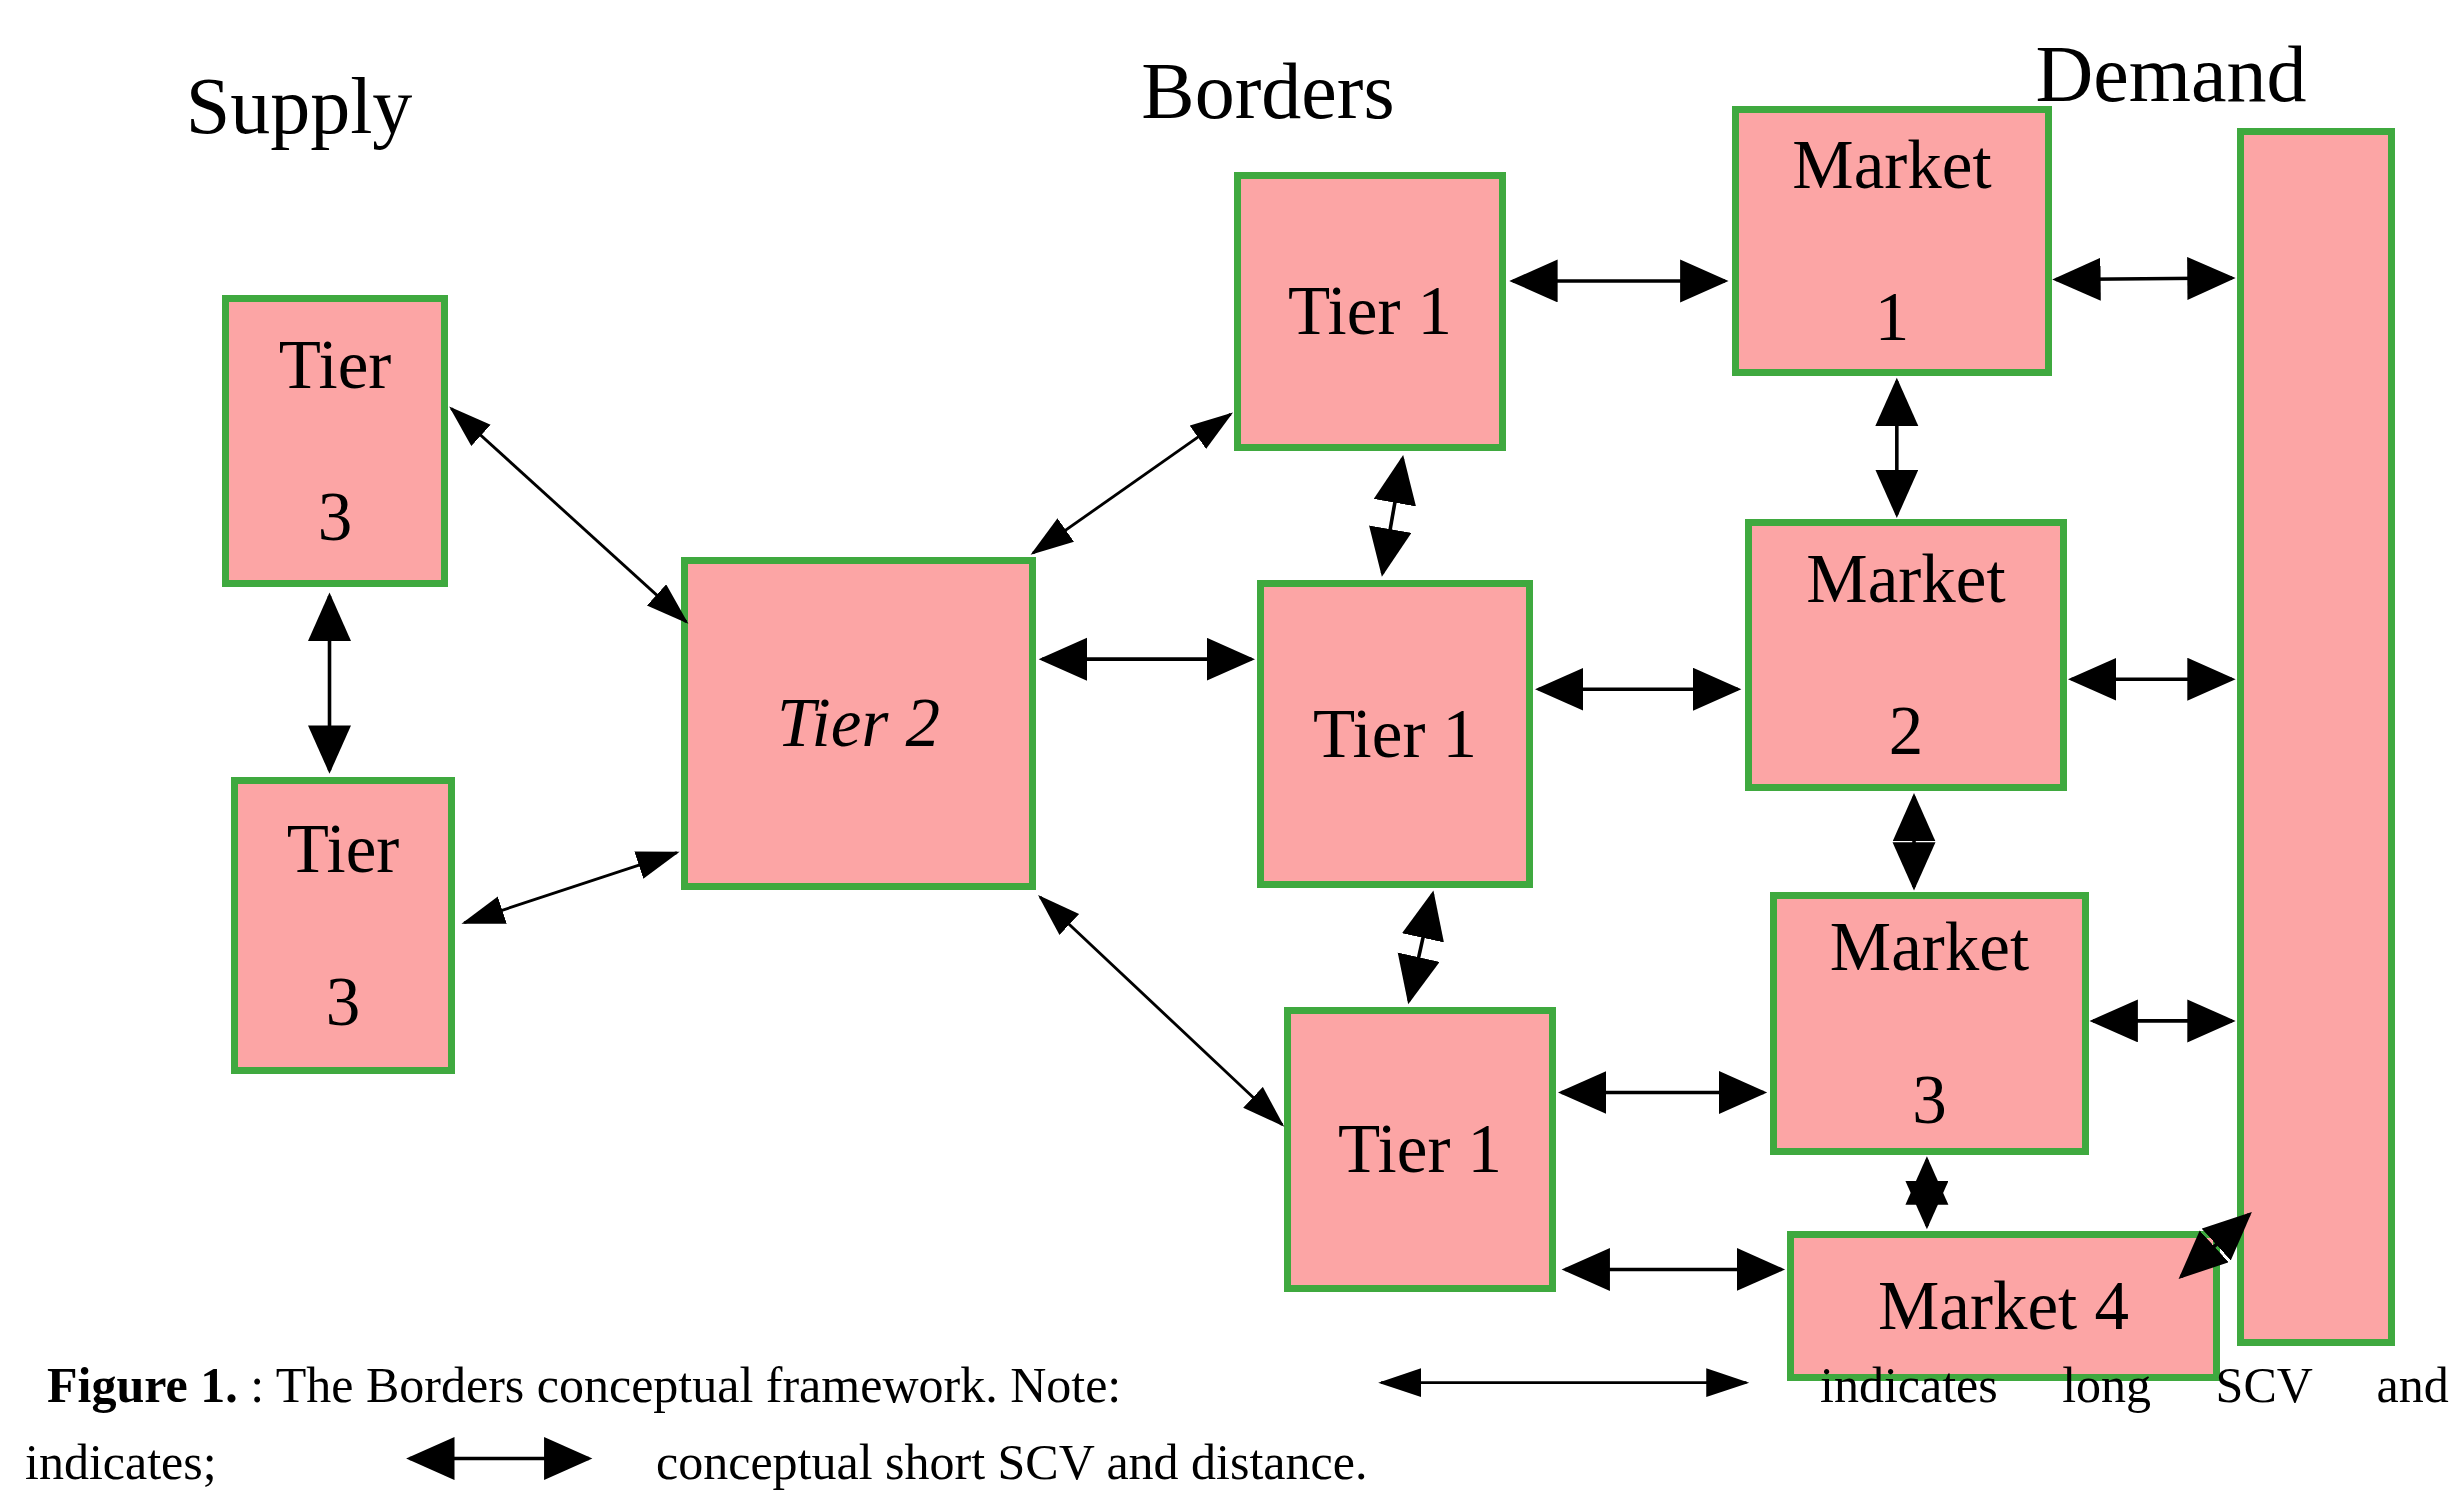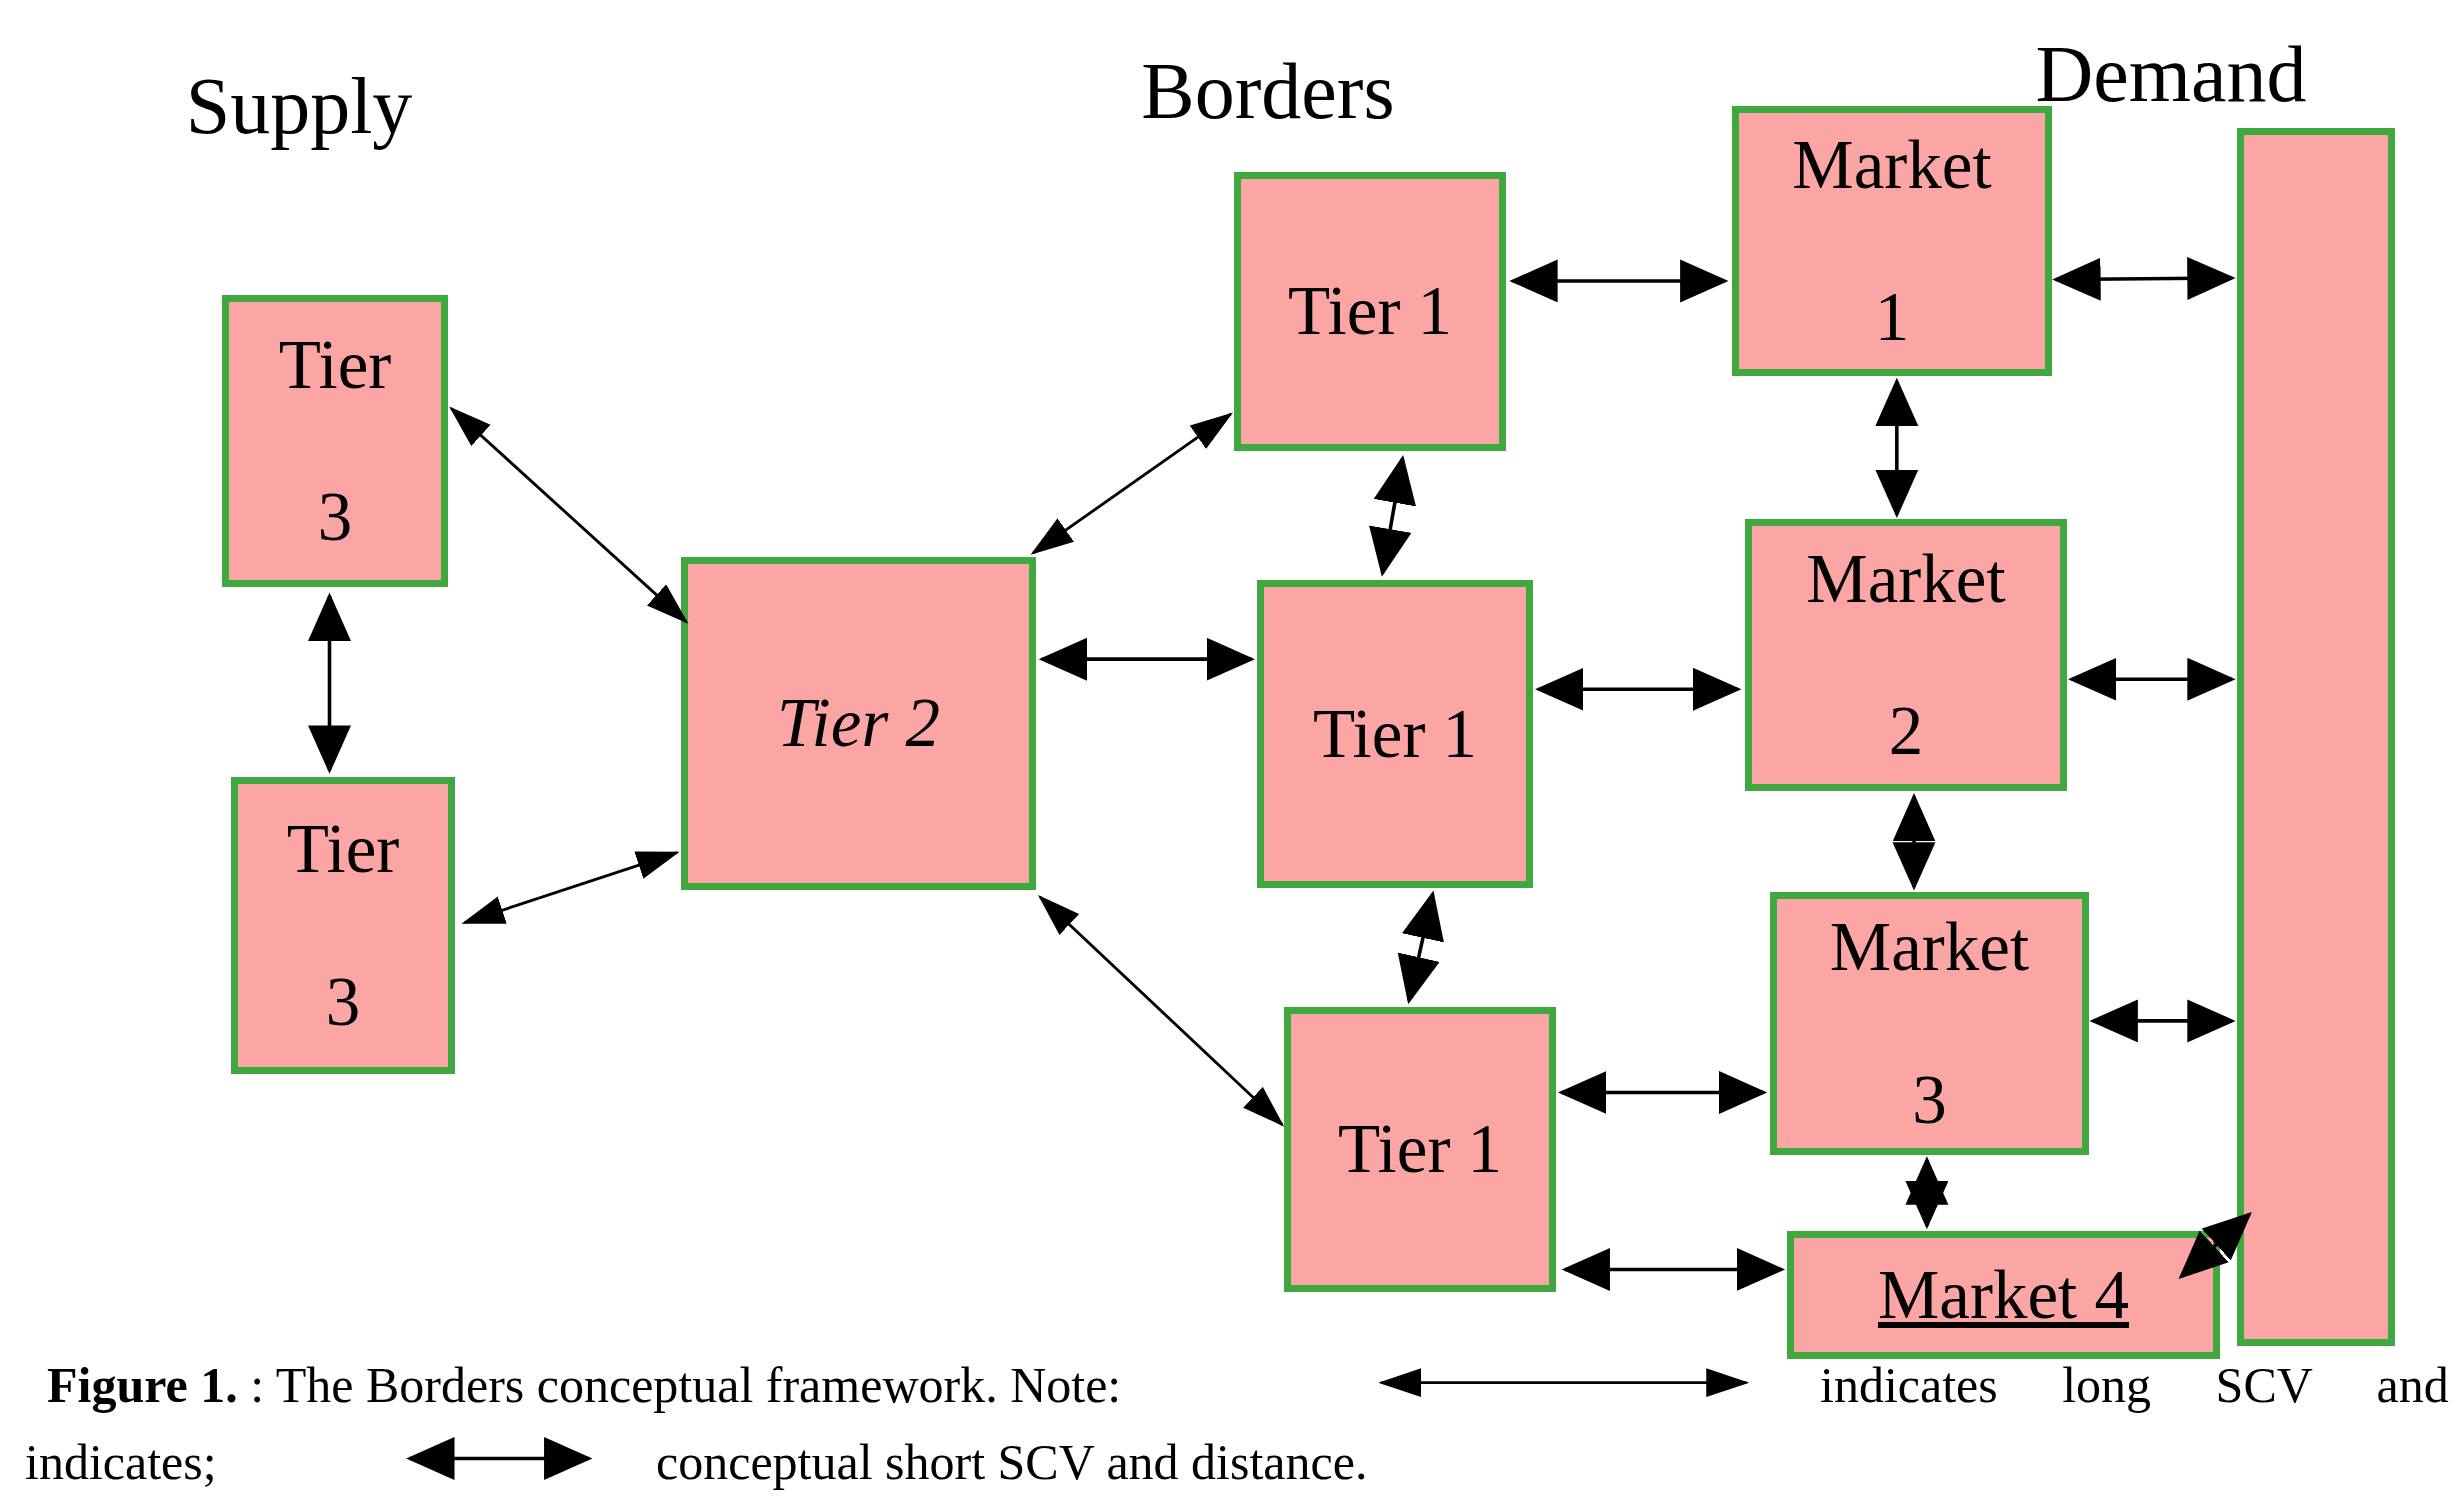--- a/index.html
+++ b/index.html
@@ -33,21 +33,21 @@
   }
   #n-tier3-top   {left:222px;  top:295px;  width:226px; height:292px;}
   #n-tier3-bottom{left:231px;  top:777px; width:224px; height:297px;}
   #n-tier2       {left:681px;  top:557px;  width:355px; height:333px;font-style:italic;}
   #n-tier1-top   {left:1234px; top:172px;  width:272px; height:279px;}
   #n-tier1-middle{left:1257px; top:580px;  width:276px; height:308px;}
   #n-tier1-bottom{left:1284px; top:1007px; width:272px; height:285px;}
   #n-market1     {left:1732px; top:106px;  width:320px; height:270px;}
   #n-market2     {left:1745px; top:519px;  width:322px; height:272px;}
   #n-market3     {left:1770px; top:892px; width:319px; height:263px;}
-  #n-market4     {left:1787px; top:1231px; width:433px; height:128px;text-decoration:underline;}
+  #n-market4     {left:1787px; top:1231px; width:433px; height:150px;}
   #n-demand-box  {left:2237px; top:128px;  width:158px; height:1218px;}
   #arrow-layer{
     position:absolute;left:0;top:0;width:2462px;height:1511px;
     pointer-events:none;
   }
   .arrow-long {stroke:#000;stroke-width:4;}
   .arrow-short{stroke:#000;stroke-width:5;}
   .cap{position:absolute;font-size:50px;white-space:nowrap;}
   .cap b{font-weight:bold;margin-left:22px;}
   #cap-line1-right{word-spacing:52px;}

